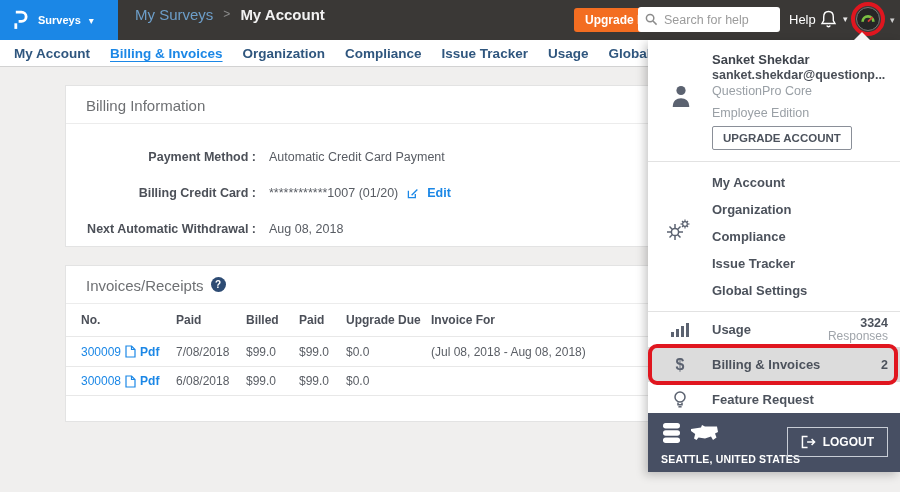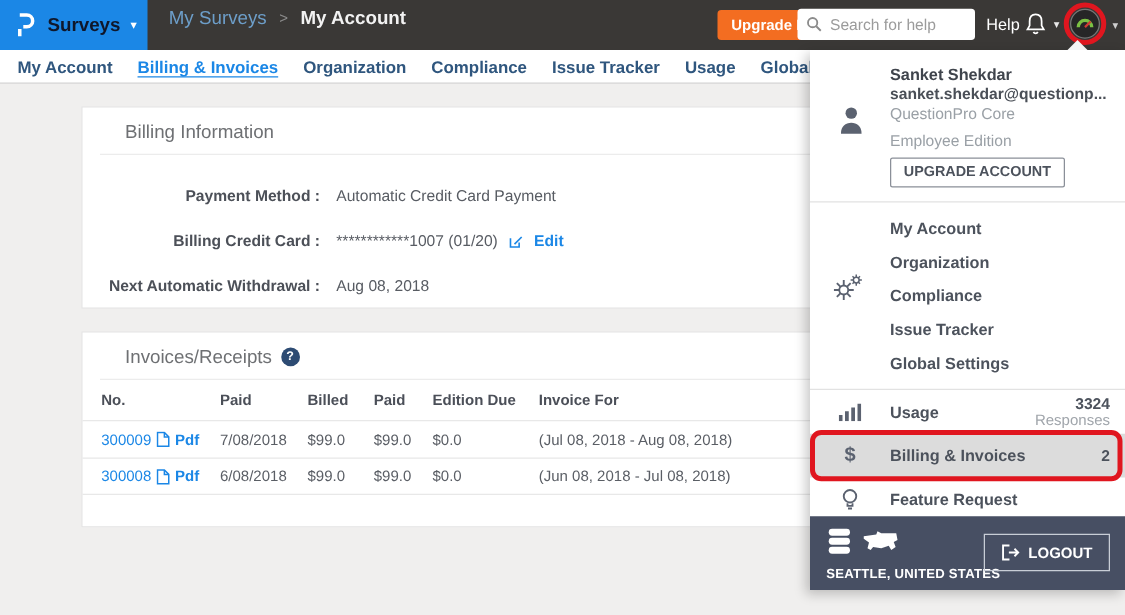--- a/index.html
+++ b/index.html
@@ -4,21 +4,21 @@
 <style>
   * { margin:0; padding:0; box-sizing:border-box; }
   html,body { width:900px; height:492px; overflow:hidden; }
   body { font-family:"Liberation Sans", sans-serif; background:#f0efee; }
   .screen { position:relative; width:900px; height:492px; background:#f0efee; }
 
   
   .header { position:absolute; left:0; top:0; width:900px; height:40px; background:#3a3836; z-index:5; }
   .logo-block { position:absolute; left:0; top:0; width:118px; height:40px; background:#1b87e6; display:flex; align-items:center; padding-left:13px; cursor:pointer; }
   .logo-mark { width:15px; height:22px; margin-right:10px; }
-  .product-name { color:#0f172a; font-size:15px; font-weight:bold; }
+  .product-name { color:#ffffff; font-size:11px; font-weight:bold; }
   .caret { color:#fff; font-size:10px; margin-left:8px; }
   .breadcrumb { position:absolute; left:135px; top:0; height:28px; display:flex; align-items:center; gap:10px; }
   .bc-link { color:#6d9ec9; font-size:15px; cursor:pointer; }
   .bc-sep { color:#8b8b8b; font-size:12px; }
   .bc-current { color:#f2f2f2; font-size:15px; font-weight:bold; }
   .upgrade-now { position:absolute; left:574px; top:8px; height:24px; background:#f36d21; border:none; border-radius:3px; color:#fff; font-size:12px; font-weight:bold; padding:0 11px; cursor:pointer; font-family:inherit; }
   .searchbox { position:absolute; left:638px; top:7px; width:142px; height:25px; background:#fff; border-radius:3px; display:flex; align-items:center; padding:0 7px; }
   .searchbox input { border:none; outline:none; flex:1; font-size:12.5px; color:#6d28d9; width:100px; margin-left:6px; font-family:inherit; background:transparent; }
   .searchbox input::placeholder { color:#9b9b9b; }
   .help-label { position:absolute; left:789px; top:0; height:40px; line-height:40px; color:#fff; font-size:13px; cursor:pointer; }
@@ -30,21 +30,21 @@
 
   
   .tabbar { position:absolute; left:0; top:40px; width:900px; height:27px; background:#fff; border-bottom:1px solid #d2d2d2; display:flex; align-items:center; padding-left:14px; gap:20px; white-space:nowrap; overflow:hidden; }
   .tab { font-size:13.5px; color:#2f567e; font-weight:bold; cursor:pointer; }
   .tab.active { color:#1b87e6; text-decoration:underline; text-underline-offset:3px; }
 
   
   .card { position:absolute; left:65px; width:770px; background:#fff; border:1px solid #e3e3e3; }
   .card-billing { top:85px; height:162px; }
   .card-invoices { top:265px; height:157px; }
-  .card-title-row { display:flex; align-items:center; gap:7px; padding:11px 20px 9px 20px; border-bottom:1px solid #ececec;margin-left:14px; }
+  .card-title-row { display:flex; gap:7px; padding:11px 20px 9px 20px; border-bottom:1px solid #ececec; }
   .card-title { font-size:15px; color:#6e7073; }
   .help-circle { width:15px; height:15px; border-radius:50%; background:#2d4b73; color:#fff; font-size:10px; font-weight:bold; display:flex; align-items:center; justify-content:center; cursor:pointer; }
 
   .kv-area { padding-top:15px; }
   .kv-row { height:36px; display:flex; align-items:center; }
   .kv-label { width:190px; text-align:right; font-size:12.5px; font-weight:bold; color:#4c5058; }
   .kv-value { margin-left:13px; font-size:12.5px; color:#585c63; display:flex; align-items:center; gap:5px; }
   .edit-link { color:#1b87e6; font-weight:bold; font-size:12.5px; cursor:pointer; display:flex; align-items:center; gap:8px; margin-left:4px; }
 
   .inv-grid { display:grid; grid-template-columns:95px 70px 53px 47px 85px 1fr; align-items:center; padding:0 15px; }
@@ -173,21 +173,21 @@
   <div class="card card-invoices">
     <div class="card-title-row">
       <span class="card-title">Invoices/Receipts</span>
       <span class="help-circle">?</span>
     </div>
     <div class="inv-grid inv-head">
       <div>No.</div>
       <div>Paid</div>
       <div>Billed</div>
       <div>Paid</div>
-      <div>Edition Due</div>
+      <div>Upgrade Due</div>
       <div>Invoice For</div>
     </div>
     <div class="inv-grid inv-row">
       <div class="no-cell">
         <span class="link">300009</span>
         <svg width="11" height="13" viewBox="0 0 11 13">
           <path d="M1 1 h5.5 L10 4.5 V12 H1 Z" fill="none" stroke="#1b87e6" stroke-width="1.2"></path>
           <path d="M6.5 1 V4.5 H10" fill="none" stroke="#1b87e6" stroke-width="1.2"></path>
         </svg>
         <span class="link bold">Pdf</span>
@@ -204,21 +204,20 @@
         <svg width="11" height="13" viewBox="0 0 11 13">
           <path d="M1 1 h5.5 L10 4.5 V12 H1 Z" fill="none" stroke="#1b87e6" stroke-width="1.2"></path>
           <path d="M6.5 1 V4.5 H10" fill="none" stroke="#1b87e6" stroke-width="1.2"></path>
         </svg>
         <span class="link bold">Pdf</span>
       </div>
       <div>6/08/2018</div>
       <div>$99.0</div>
       <div>$99.0</div>
       <div>$0.0</div>
-      <div>(Jun 08, 2018 - Jul 08, 2018)</div>
     </div>
   </div>
 
   <div class="dropdown">
     <div class="dd-caret"></div>
 
     <div class="dd-profile">
       <svg class="dd-person-icon" width="22" height="24" viewBox="0 0 24 26">
         <circle cx="12" cy="7" r="5" fill="#5b6270"></circle>
         <path d="M3 25 c0-6.5 4-9.5 9-9.5 s9 3 9 9.5 z" fill="#5b6270"></path>

